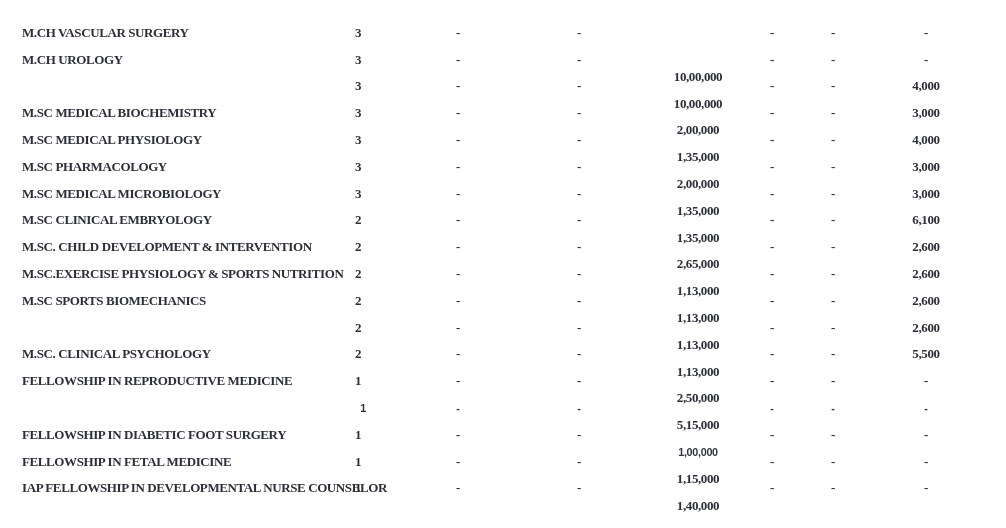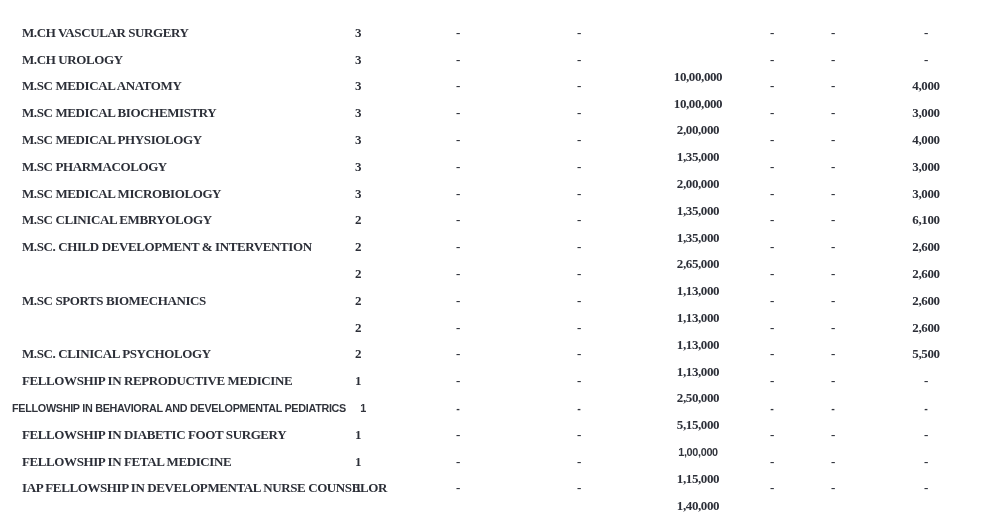--- a/index.html
+++ b/index.html
@@ -73,21 +73,20 @@
     <span class="cell ctr qty">3</span>
     <span class="cell ctr d1">-</span>
     <span class="cell ctr d2">-</span>
     <span class="cell ctr fee">10,00,000</span>
     <span class="cell ctr d3">-</span>
     <span class="cell ctr d4">-</span>
     <span class="cell ctr extra">-</span>
   </div>
 
   <div class="row">
-    <span class="cell name">M.SC MEDICAL ANATOMY</span>
     <span class="cell ctr qty">3</span>
     <span class="cell ctr d1">-</span>
     <span class="cell ctr d2">-</span>
     <span class="cell ctr fee">2,00,000</span>
     <span class="cell ctr d3">-</span>
     <span class="cell ctr d4">-</span>
     <span class="cell ctr extra">4,000</span>
   </div>
 
   <div class="row">
@@ -150,20 +149,21 @@
     <span class="cell ctr qty">2</span>
     <span class="cell ctr d1">-</span>
     <span class="cell ctr d2">-</span>
     <span class="cell ctr fee">1,13,000</span>
     <span class="cell ctr d3">-</span>
     <span class="cell ctr d4">-</span>
     <span class="cell ctr extra">2,600</span>
   </div>
 
   <div class="row">
+    <span class="cell name">M.SC.EXERCISE PHYSIOLOGY &amp; SPORTS NUTRITION</span>
     <span class="cell ctr qty">2</span>
     <span class="cell ctr d1">-</span>
     <span class="cell ctr d2">-</span>
     <span class="cell ctr fee">1,13,000</span>
     <span class="cell ctr d3">-</span>
     <span class="cell ctr d4">-</span>
     <span class="cell ctr extra">2,600</span>
   </div>
 
   <div class="row">
@@ -203,21 +203,20 @@
     <span class="cell ctr qty">1</span>
     <span class="cell ctr d1">-</span>
     <span class="cell ctr d2">-</span>
     <span class="cell ctr fee">5,15,000</span>
     <span class="cell ctr d3">-</span>
     <span class="cell ctr d4">-</span>
     <span class="cell ctr extra">-</span>
   </div>
 
   <div class="row sans">
-    <span class="cell name">FELLOWSHIP IN BEHAVIORAL AND DEVELOPMENTAL PEDIATRICS</span>
     <span class="cell ctr qty">1</span>
     <span class="cell ctr d1">-</span>
     <span class="cell ctr d2">-</span>
     <span class="cell ctr fee">1,00,000</span>
     <span class="cell ctr d3">-</span>
     <span class="cell ctr d4">-</span>
     <span class="cell ctr extra">-</span>
   </div>
 
   <div class="row">

